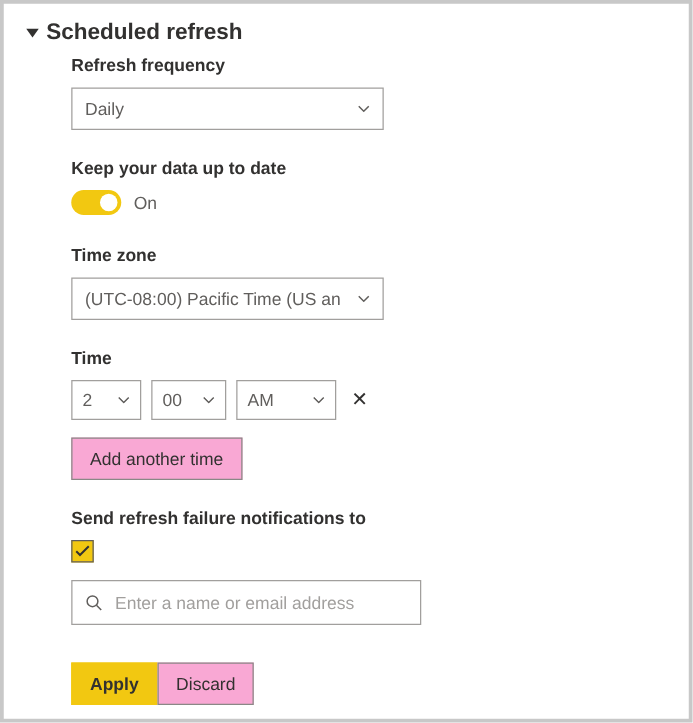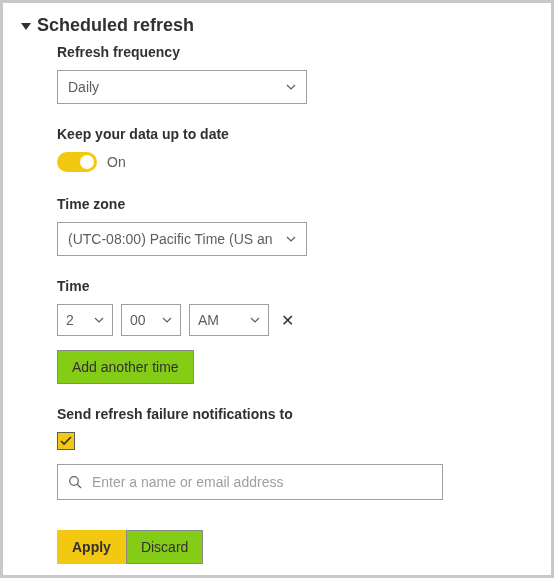--- a/index.html
+++ b/index.html
@@ -115,21 +115,21 @@
       cursor: pointer;
       padding: 0 4px;
     }
     .btn {
       display: inline-flex;
       align-items: center;
       justify-content: center;
       height: 34px;
       padding: 0 14px;
       border: 1px solid #8a8886;
-      background: #84cc16;
+      background: #f9a8d4;
       cursor: pointer;
       font-size: 14px;
       color: #323130;
     }
     .btn-primary {
       background: #f2c811;
       border-color: #f2c811;
       font-weight: 600;
     }
     .checkbox-row {
@@ -143,21 +143,21 @@
       height: 18px;
       border: 1px solid #605e5c;
       background: #f2c811;
       display: inline-flex;
       align-items: center;
       justify-content: center;
       cursor: pointer;
     }
     .checkbox svg { display: block; }
     .input-wrap {
-      width: 386px;
+      width: 280px;
       height: 36px;
       border: 1px solid #a19f9d;
       display: flex;
       align-items: center;
       padding: 0 10px;
       gap: 10px;
     }
     .input-wrap input {
       border: none;
       outline: none;

